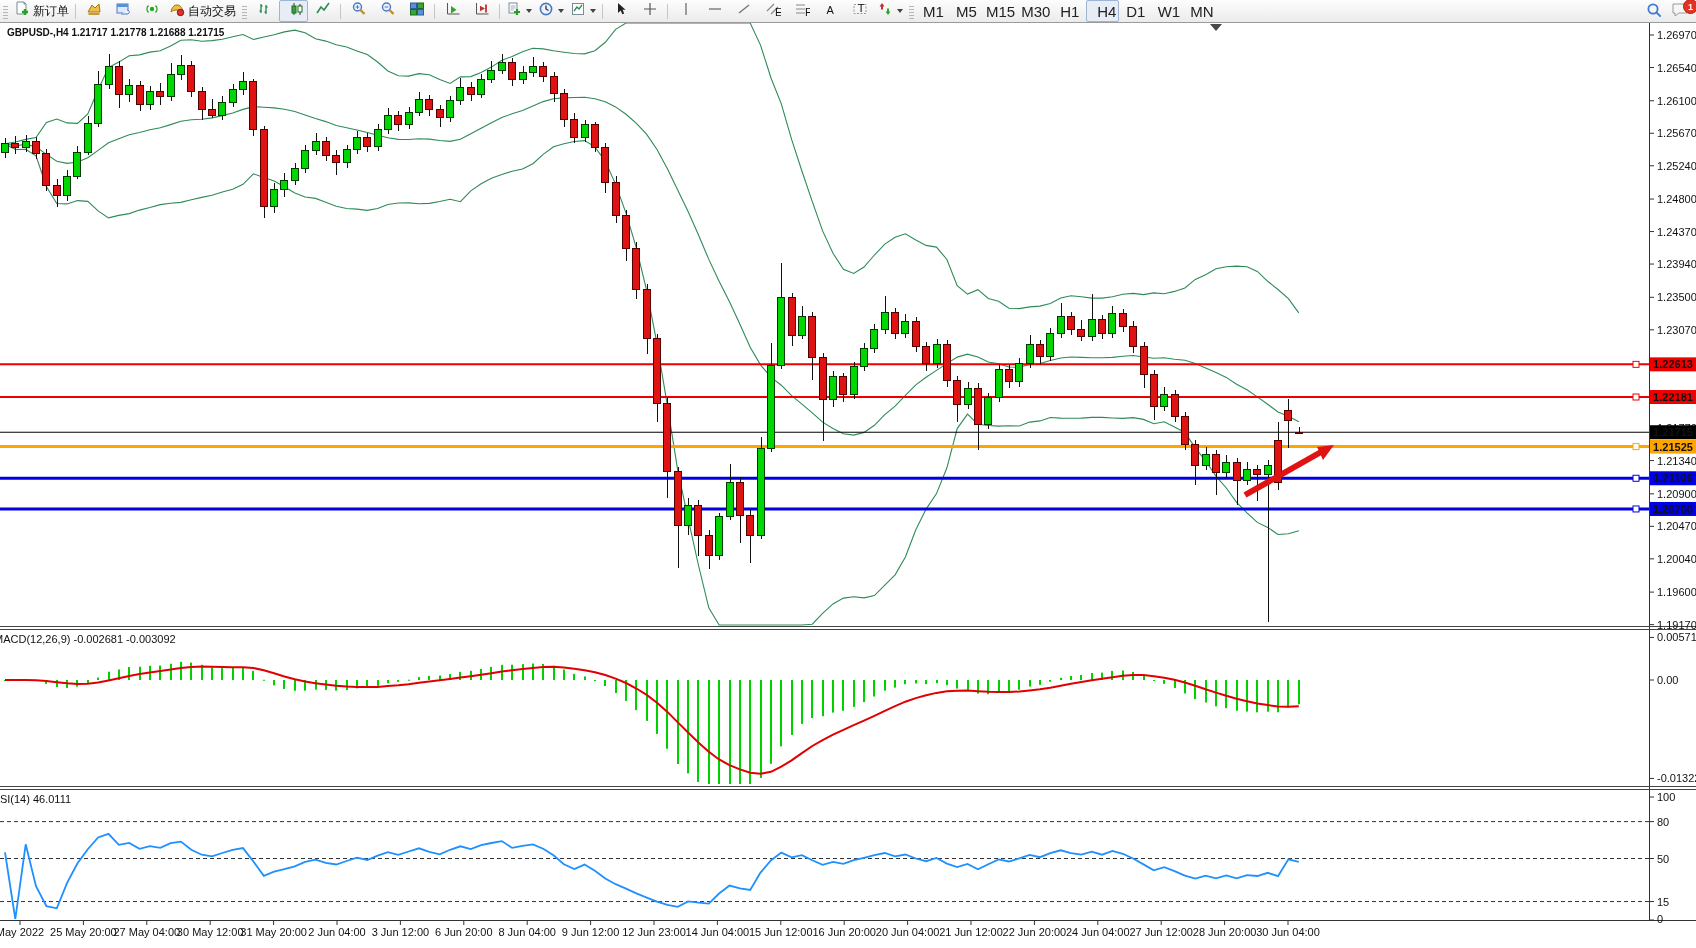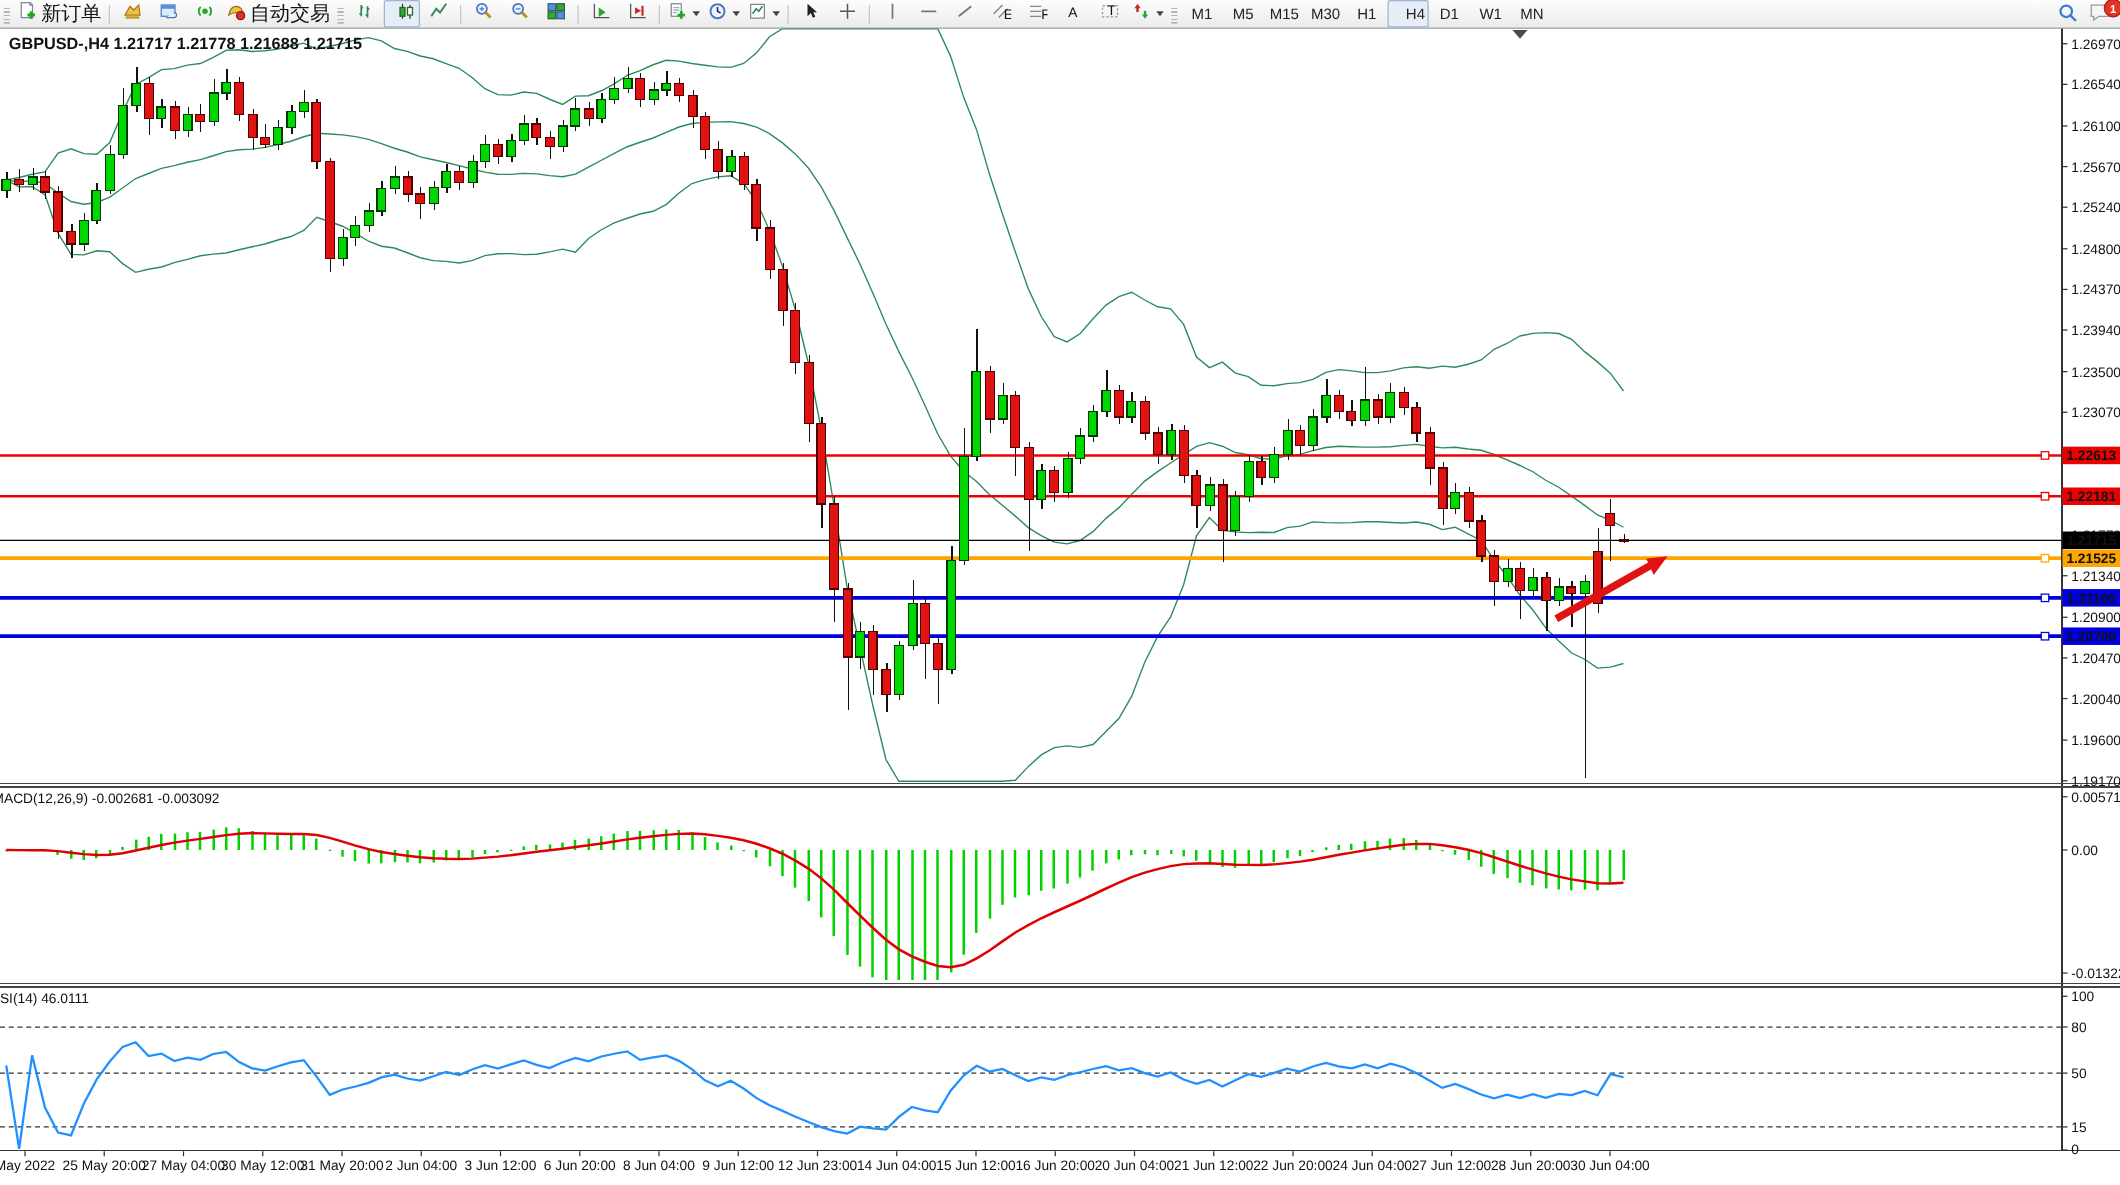--- a/index.html
+++ b/index.html
@@ -8,34 +8,34 @@
   
   .toolbar{position:absolute;top:0;left:0;width:1696px;height:22px;z-index:5;
     background:linear-gradient(#fdfdfd,#ebebeb);border-bottom:1px solid #9b9b9b;
     display:flex;align-items:center;}
   .grip{width:5px;height:15px;margin:0 3px;
     background:repeating-linear-gradient(0deg,#b5b5b5 0 1px,transparent 1px 3px);}
   .sep{width:1px;height:15px;background:#c6c6c6;margin:0 3px;}
   .tbtn{height:20px;min-width:23px;padding:0 2px;display:flex;align-items:center;
     justify-content:center;gap:3px;border:1px solid transparent;border-radius:2px;cursor:default;}
   .tbtn.pressed{background:#e7edf6;border:1px solid #9db5d3;justify-content:flex-end;}
-  .tbtn .lbl{font-size:16px;color:#111;white-space:nowrap;}
+  .tbtn .lbl{font-size:12px;color:#111;white-space:nowrap;}
   .tbtn.tf{min-width:27px;}
-  .tbtn.tf .lbl{font-size:12px;color:#222;}
+  .tbtn.tf .lbl{font-size:15px;color:#222;}
   .dd{width:0;height:0;border-left:3px solid transparent;border-right:3px solid transparent;
     border-top:4px solid #444;margin-left:1px;}
   .right-icons{position:absolute;right:5px;top:1px;display:flex;gap:8px;align-items:center;z-index:6;}
   .chat-wrap{position:relative;}
   .nbadge{position:absolute;top:-2px;right:-7px;background:#e23324;color:#fff;border-radius:50%;
     width:13px;height:13px;font-size:9px;font-weight:bold;display:flex;align-items:center;
     justify-content:center;border:1px solid #b31d10;}
   
   #plot{position:absolute;top:0;left:0;z-index:1;}
   .overlay{position:absolute;z-index:3;color:#111;white-space:nowrap;}
-  #title{top:27px;left:7px;font-size:13px;font-weight:600;}
+  #title{top:27px;left:7px;font-size:10px;font-weight:600;}
   #macdlabel{top:633px;left:-6px;font-size:11px;}
   #rsilabel{top:793px;left:-8px;font-size:11px;}
   svg text{font-family:"Liberation Sans",sans-serif;font-size:11px;fill:#111;}
 </style>
 </head>
 <body>
 
 <svg id="plot" width="1696" height="948">
     <g>
       <path d="M5.0 143.9L15.3 142.0L25.7 139.4L36.0 137.5L46.4 122.4L56.8 119.0L67.1 122.9L77.5 123.4L87.8 114.0L98.1 89.8L108.5 67.6L118.8 62.1L129.2 55.7L139.5 54.9L149.9 52.1L160.3 50.8L170.6 45.9L180.9 40.3L191.3 39.8L201.7 41.2L212.0 40.6L222.3 39.3L232.7 36.8L243.0 34.5L253.4 39.5L263.8 37.0L274.1 34.8L284.4 31.9L294.8 30.1L305.1 32.7L315.5 38.8L325.8 41.1L336.2 44.8L346.6 47.0L356.9 50.9L367.3 54.6L377.6 62.0L387.9 71.0L398.3 75.7L408.6 76.1L419.0 73.6L429.3 74.7L439.7 79.4L450.1 83.5L460.4 76.9L470.8 76.6L481.1 72.6L491.4 67.1L501.8 60.2L512.1 56.5L522.5 51.8L532.9 48.2L543.2 48.9L553.5 50.8L563.9 52.2L574.3 53.5L584.6 53.9L594.9 50.8L605.3 42.3L615.6 29.4L626.0 23.0L636.4 23.0L646.7 23.0L657.0 23.0L667.4 23.0L677.8 23.0L688.1 23.0L698.4 23.0L708.8 23.0L719.1 23.0L729.5 23.0L739.9 23.0L750.2 23.0L760.5 45.1L770.9 77.7L781.3 103.9L791.6 139.4L801.9 171.0L812.3 201.6L822.6 230.9L833.0 253.2L843.4 269.3L853.7 273.5L864.0 267.0L874.4 255.0L884.8 244.1L895.1 237.3L905.4 233.8L915.8 240.0L926.1 245.4L936.5 247.1L946.9 259.5L957.2 285.6L967.5 294.1L977.9 289.7L988.3 298.5L998.6 301.3L1008.9 308.2L1019.3 308.6L1029.6 306.9L1040.0 306.1L1050.3 303.5L1060.7 297.9L1071.0 295.7L1081.4 296.7L1091.8 298.1L1102.1 298.1L1112.5 296.7L1122.8 294.3L1133.1 293.4L1143.5 294.6L1153.8 292.9L1164.2 293.8L1174.5 291.4L1184.9 288.0L1195.3 279.4L1205.6 274.8L1216.0 268.8L1226.3 266.7L1236.6 266.1L1247.0 266.8L1257.3 271.4L1267.7 281.3L1278.0 289.5L1288.4 298.7L1298.8 312.8" fill="none" stroke="#2e8b57" stroke-width="1.1"></path>

